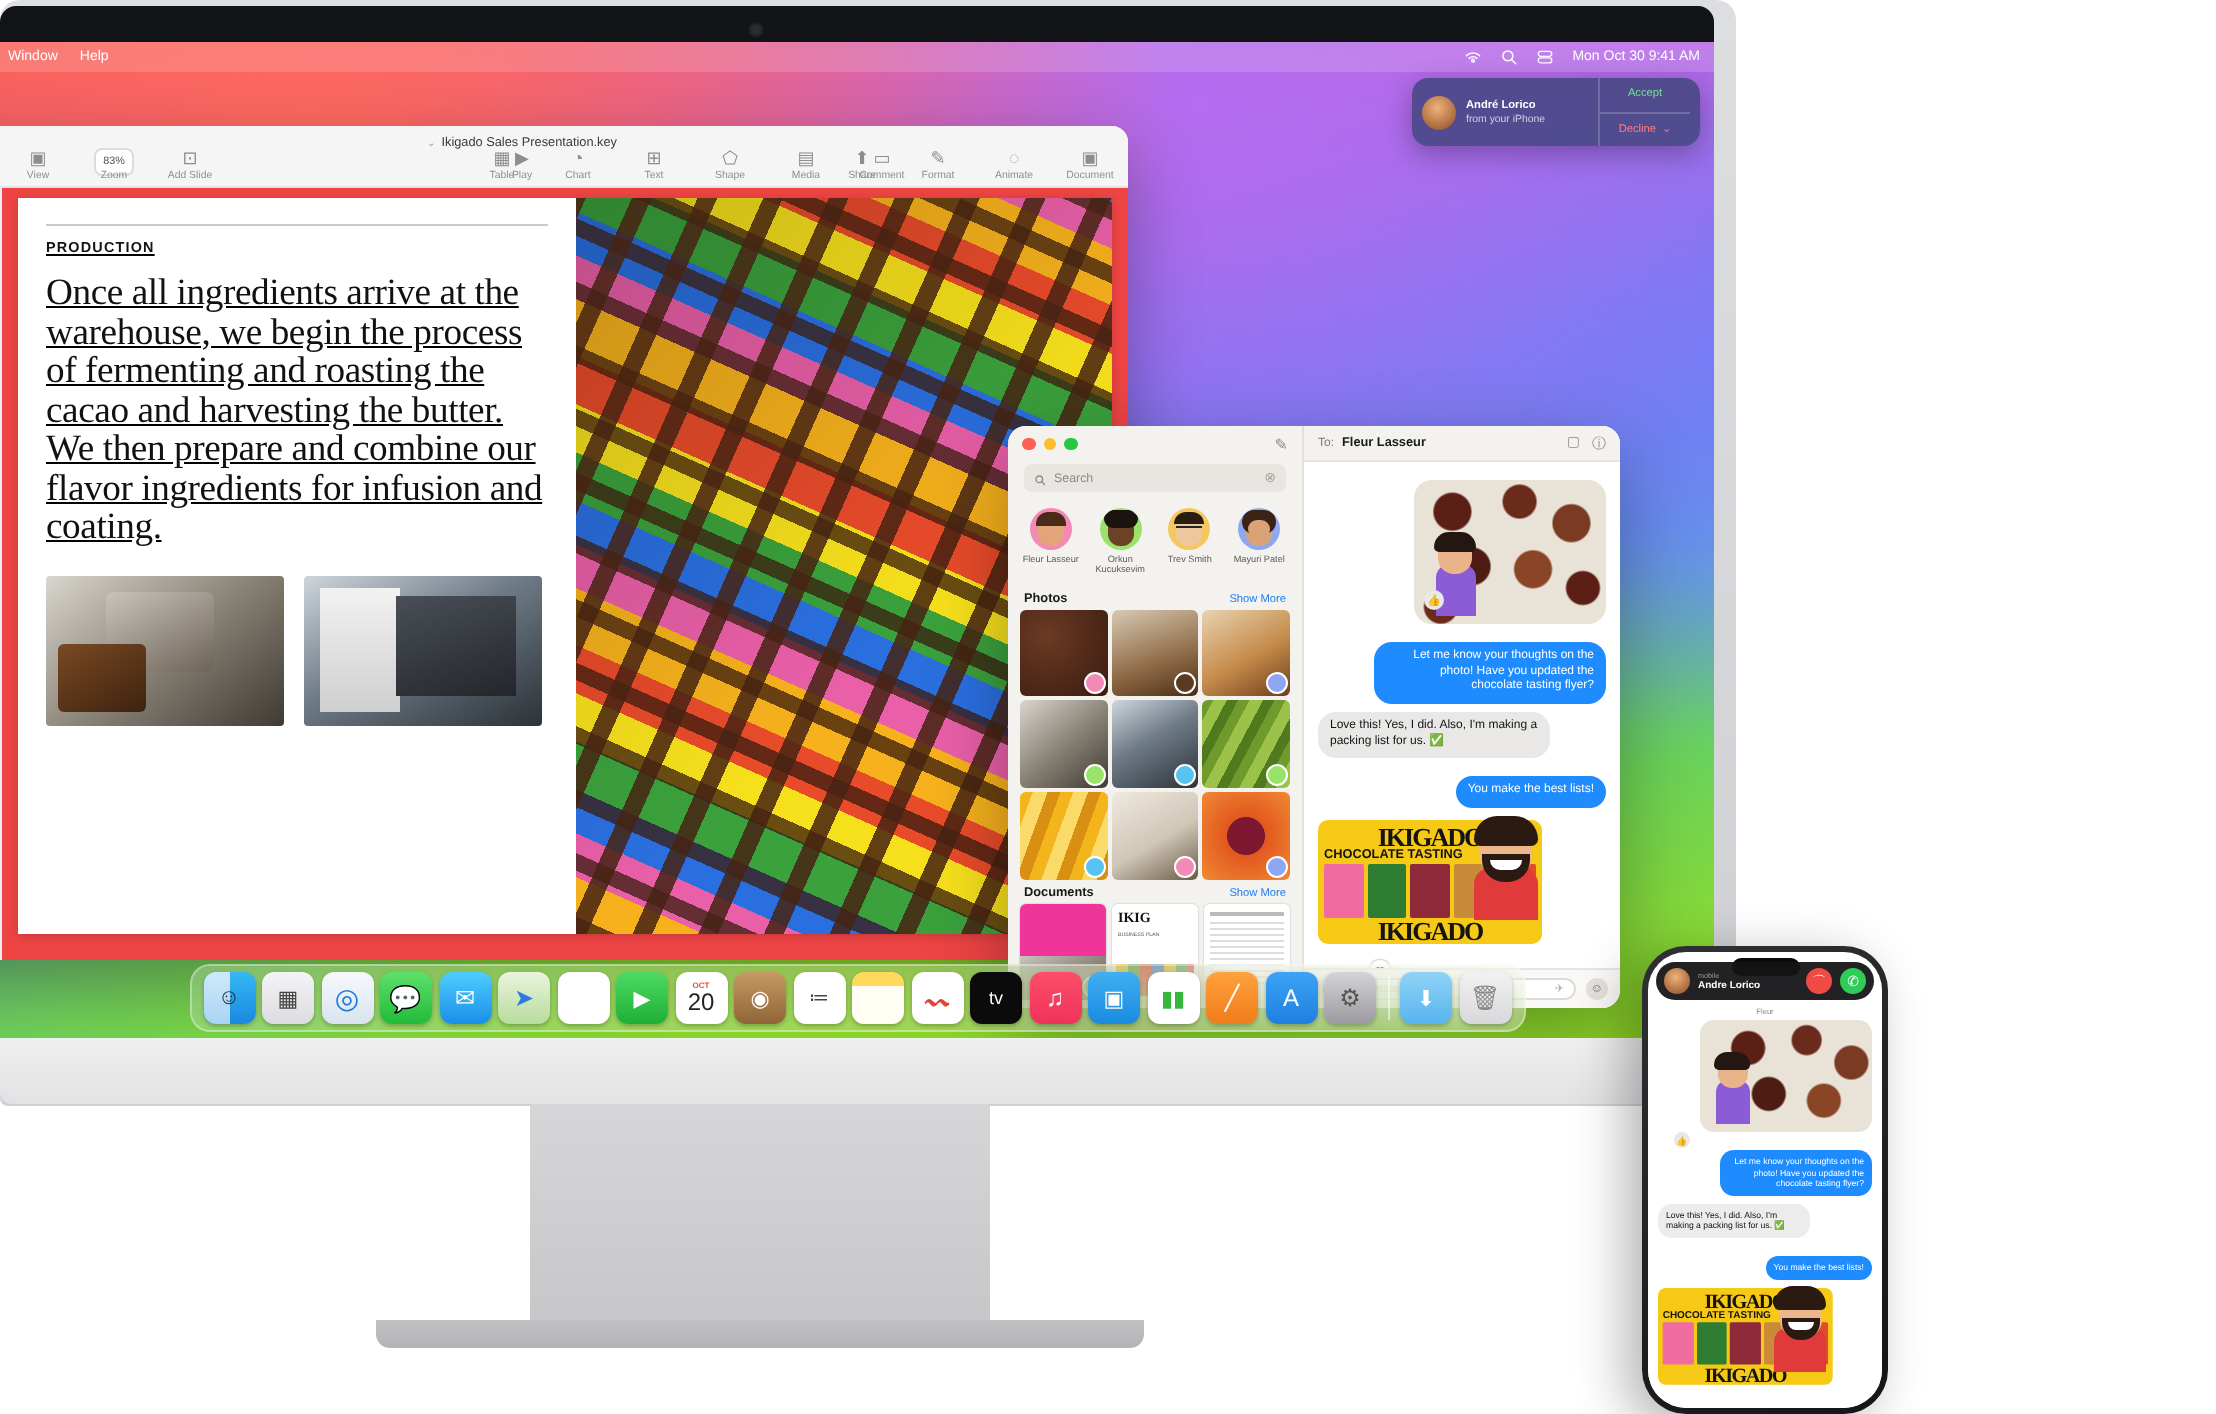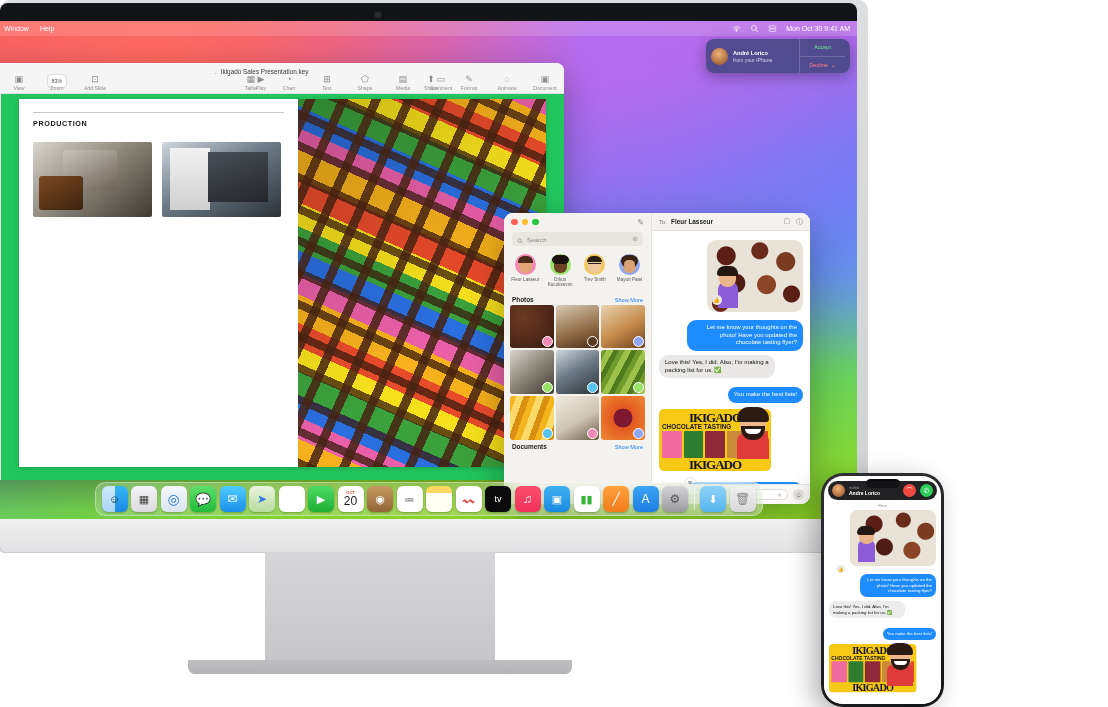--- a/index.html
+++ b/index.html
@@ -53,21 +53,21 @@
   .tg-left { left:42px; }
   .tg-mid  { left:50%; transform:translateX(-50%); }
   .tg-right{ right:104px; }
   .tg-far  { right:0px; }
   .zoomchip { display:inline-block; border:1px solid #dcdcdc; border-radius:4px;
     background:#fff; font-size:5.4px; padding:1px 4px; color:#555; }
 
   .kn-body { position:absolute; top:31px; left:0; right:0; bottom:0; display:flex; background:#eceaea;}
   .kn-nav { width:43px; background:#efeeee; padding:4px 4px 0 4px; overflow:hidden;
     display:flex; flex-direction:column; gap:5px; }
-  .kn-canvas { flex:1; background:#22c55e; padding:5px 18px; }
+  .kn-canvas { flex:1; background:#ef4444; padding:5px 8px;text-decoration:underline; }
   .slide { position:relative; width:100%; height:368px; background:#fff; display:flex;
     box-shadow:0 1px 5px rgba(0,0,0,.18); overflow:hidden; }
   .slide-left { width:279px; padding:13px 14px 0 14px; }
   .slide-rule { height:1px; background:#c9c9c9; margin-bottom:6px; }
   .kicker { font-size:7.2px; font-weight:bold; letter-spacing:.6px; color:#141414;
     font-family:"Liberation Sans", sans-serif; }
   .headline { margin-top:9px; font-family:"Liberation Serif", serif; font-size:18.6px;
     line-height:1.05; color:#111; letter-spacing:-.2px; }
   .photo-row { display:flex; gap:10px; margin-top:14px; }
   .photo-a,.photo-b { width:119px; height:75px; border-radius:2px; overflow:hidden; position:relative;}
@@ -346,20 +346,21 @@
               
               
               
             </div>
 
             <div class="kn-canvas">
               <div class="slide">
                 <div class="slide-left">
                   <div class="slide-rule"></div>
                   <div class="kicker">PRODUCTION</div>
+                  <div class="headline">Once all ingredients arrive at the warehouse, we begin the process of fermenting and roasting the cacao and harvesting the butter. We then prepare and combine our flavor ingredients for infusion and coating.</div>
                   <div class="photo-row">
                     <div class="photo-a ph-choc4">
                       <div style="position:absolute;left:30px;top:8px;width:54px;height:40px;border-radius:4px;background:linear-gradient(150deg,#c9c4bb,#6d6358);"></div>
                       <div style="position:absolute;left:6px;top:34px;width:44px;height:34px;background:linear-gradient(150deg,#7a4a22,#3d2210);border-radius:3px;"></div>
                     </div>
                     <div class="photo-b ph-choc5">
                       <div style="position:absolute;left:8px;top:6px;width:40px;height:62px;background:linear-gradient(180deg,#f2f2f2,#cfcfcf);"></div>
                       <div style="position:absolute;left:46px;top:10px;width:60px;height:50px;background:linear-gradient(160deg,#4a4f57,#23262b);"></div>
                     </div>
                   </div>
@@ -454,20 +455,38 @@
                   <span class="avatar-ring" style="background:#f38ab5;"></span>
                 </div>
               <div class="cell ph-berry">
                   <span class="avatar-ring" style="background:#8fa7f2;"></span>
                 </div>
             </div>
 
             <div class="sec-head">
               <span class="t">Documents</span>
               <span class="m">Show More</span>
+            </div>
+            <div class="docrow">
+              <div class="doc" style="background:#fff;">
+                <div style="position:absolute;left:0;top:0;right:0;height:26px;background:#f0359a;"></div>
+                <div style="position:absolute;left:0;bottom:0;right:0;height:22px;background:linear-gradient(150deg,#c9c4bb,#5a5047);"></div>
+                <span class="avatar-ring" style="background:#9ae36a;"></span>
+              </div>
+              <div class="doc" style="background:#fff;">
+                <div style="position:absolute;left:3px;top:3px;font-family:'Liberation Serif',serif;font-weight:bold;font-size:7px;color:#111;">IKIG</div>
+                <div style="position:absolute;left:3px;top:14px;font-size:2.6px;color:#555;">BUSINESS PLAN</div>
+                <div style="position:absolute;left:2px;bottom:2px;right:2px;height:16px;background:repeating-linear-gradient(90deg,#f6c916 0 6px,#3ba13c 6px 12px,#e8322a 12px 18px,#2a6fe0 18px 24px);"></div>
+                <span class="avatar-ring" style="background:#5b3a22;"></span>
+              </div>
+              <div class="doc" style="background:#fff;">
+                <div style="position:absolute;left:3px;top:4px;right:3px;height:2px;background:#bbb;"></div>
+                <div style="position:absolute;left:3px;top:9px;right:3px;height:1px;background:#ddd;box-shadow:0 3px 0 #ddd,0 6px 0 #ddd,0 9px 0 #ddd,0 12px 0 #ddd,0 15px 0 #ddd,0 18px 0 #ddd,0 21px 0 #ddd,0 24px 0 #ddd,0 27px 0 #ddd,0 30px 0 #ddd;"></div>
+                <span class="avatar-ring" style="background:#8a5a33;"></span>
+              </div>
             </div>
           </div>
 
           <div class="msg-main">
             <div class="msg-top">
               <span class="to">To:</span>
               <span class="who">Fleur Lasseur</span>
               <span class="ic">
                 <span>▢</span>
                 <span>ⓘ</span>

